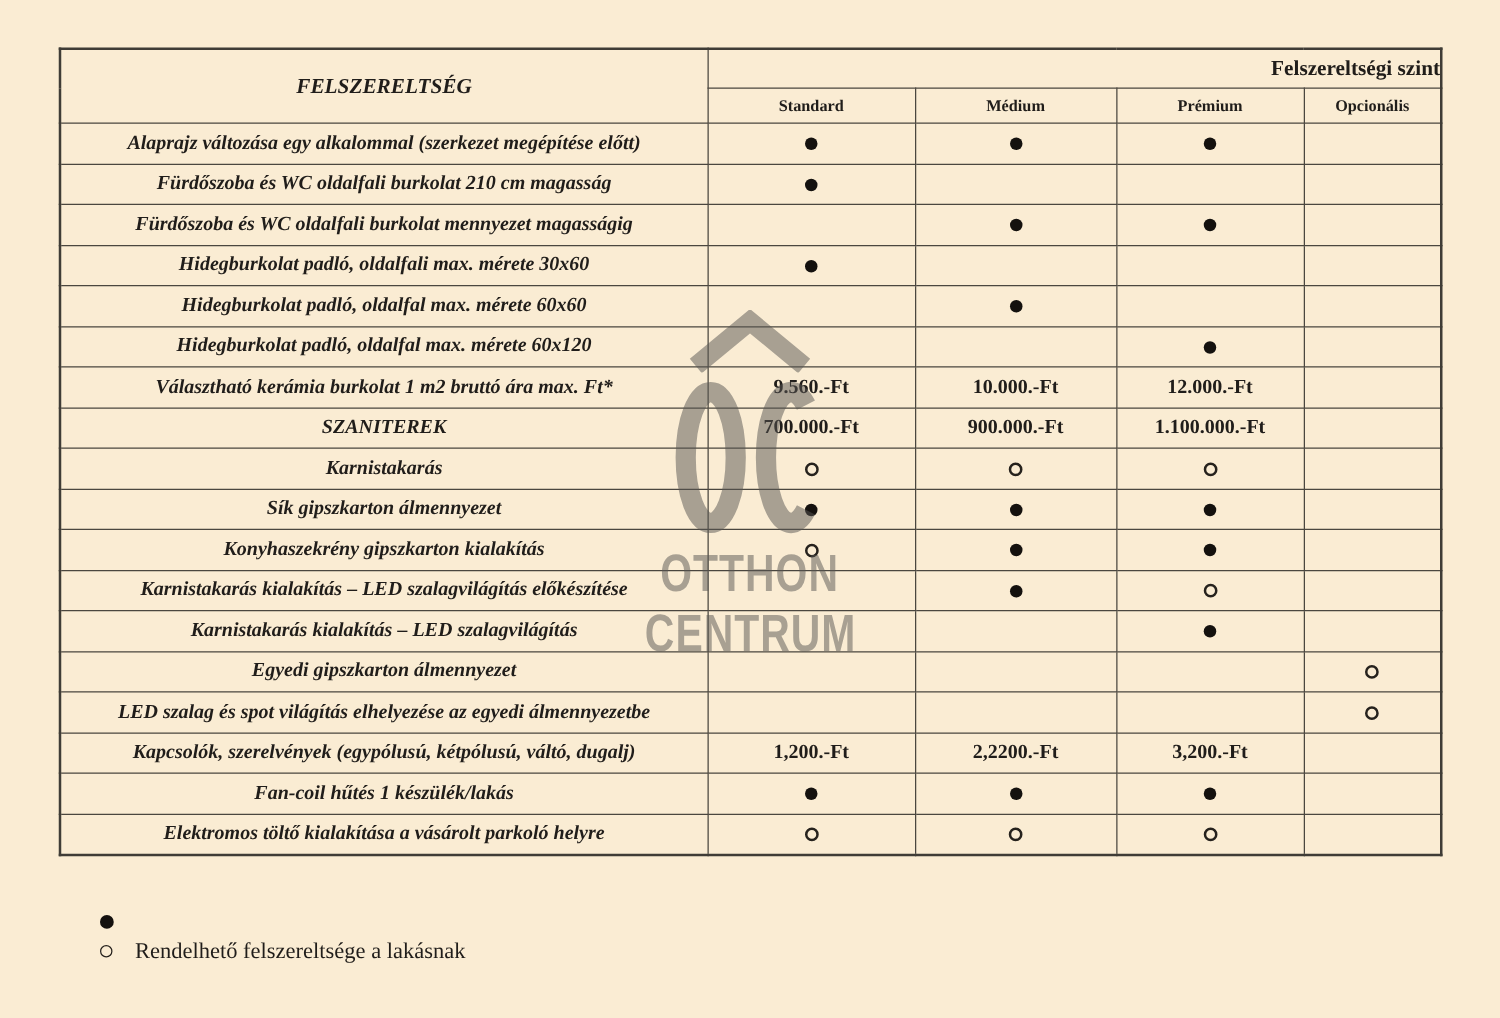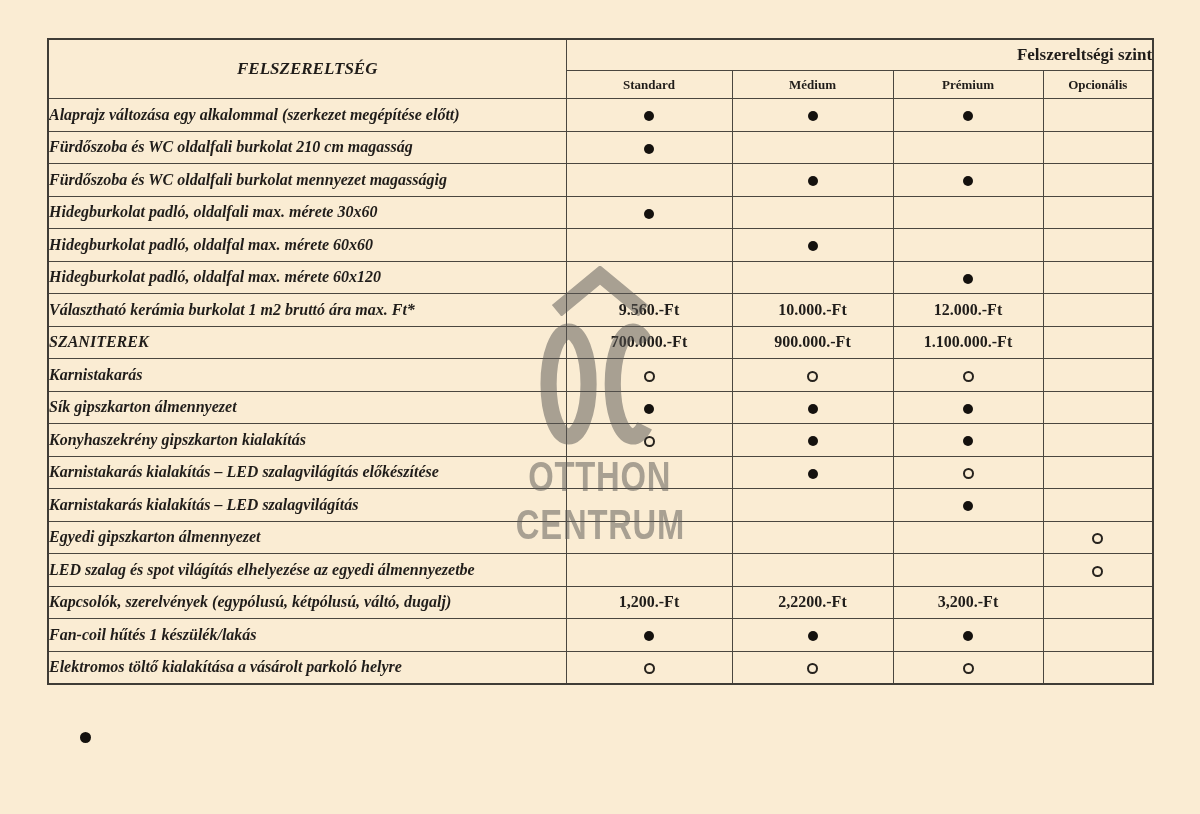--- a/index.html
+++ b/index.html
@@ -42,21 +42,21 @@
   td.colhead {
     text-align:center;
     font-weight:bold;
     font-size:13px;
   }
   tbody tr { height:32.5px; }
   td.label-cell {
     font-weight:bold; font-style:italic;
     font-size:16px;
     padding-left:10px;
-    text-align:left;
+    text-align:center;
     margin-top:23px;
   }
   td.value-cell {
     text-align:center;
     font-weight:bold;
     font-size:16px;
     vertical-align:middle;
   }
   .dot {
     display:inline-block;
@@ -68,21 +68,21 @@
   .ring {
     display:inline-block;
     width:7px; height:7px;
     border-radius:50%;
     border:2px solid #26221d;
     background:transparent;
     vertical-align:middle;
   }
   .watermark {
     position:absolute;
-    left:450px; top:266px;
+    left:450px; top:248px;
     width:300px;
     display:flex; flex-direction:column; align-items:center;
     color:#585653;
     opacity:0.5;
     pointer-events:none;
     z-index:5;
   }
   .watermark svg { display:block; }
   .wm-word {
     font-family:"Liberation Sans", sans-serif;
@@ -279,15 +279,21 @@
     <div class="wm-word" style="margin-top:8px;">OTTHON</div>
     <div class="wm-word second">CENTRUM</div>
   </div>
 
   <div class="legend">
     <div class="legend-item">
       <span class="sym">
           <span class="dot"></span>
         </span>
     </div>
+    <div class="legend-item">
+      <span class="sym">
+          <span class="ring"></span>
+        </span>
+      <span class="legend-label">Rendelhető felszereltsége a lakásnak</span>
+    </div>
   </div>
 
 </div>
 
 </body></html>

